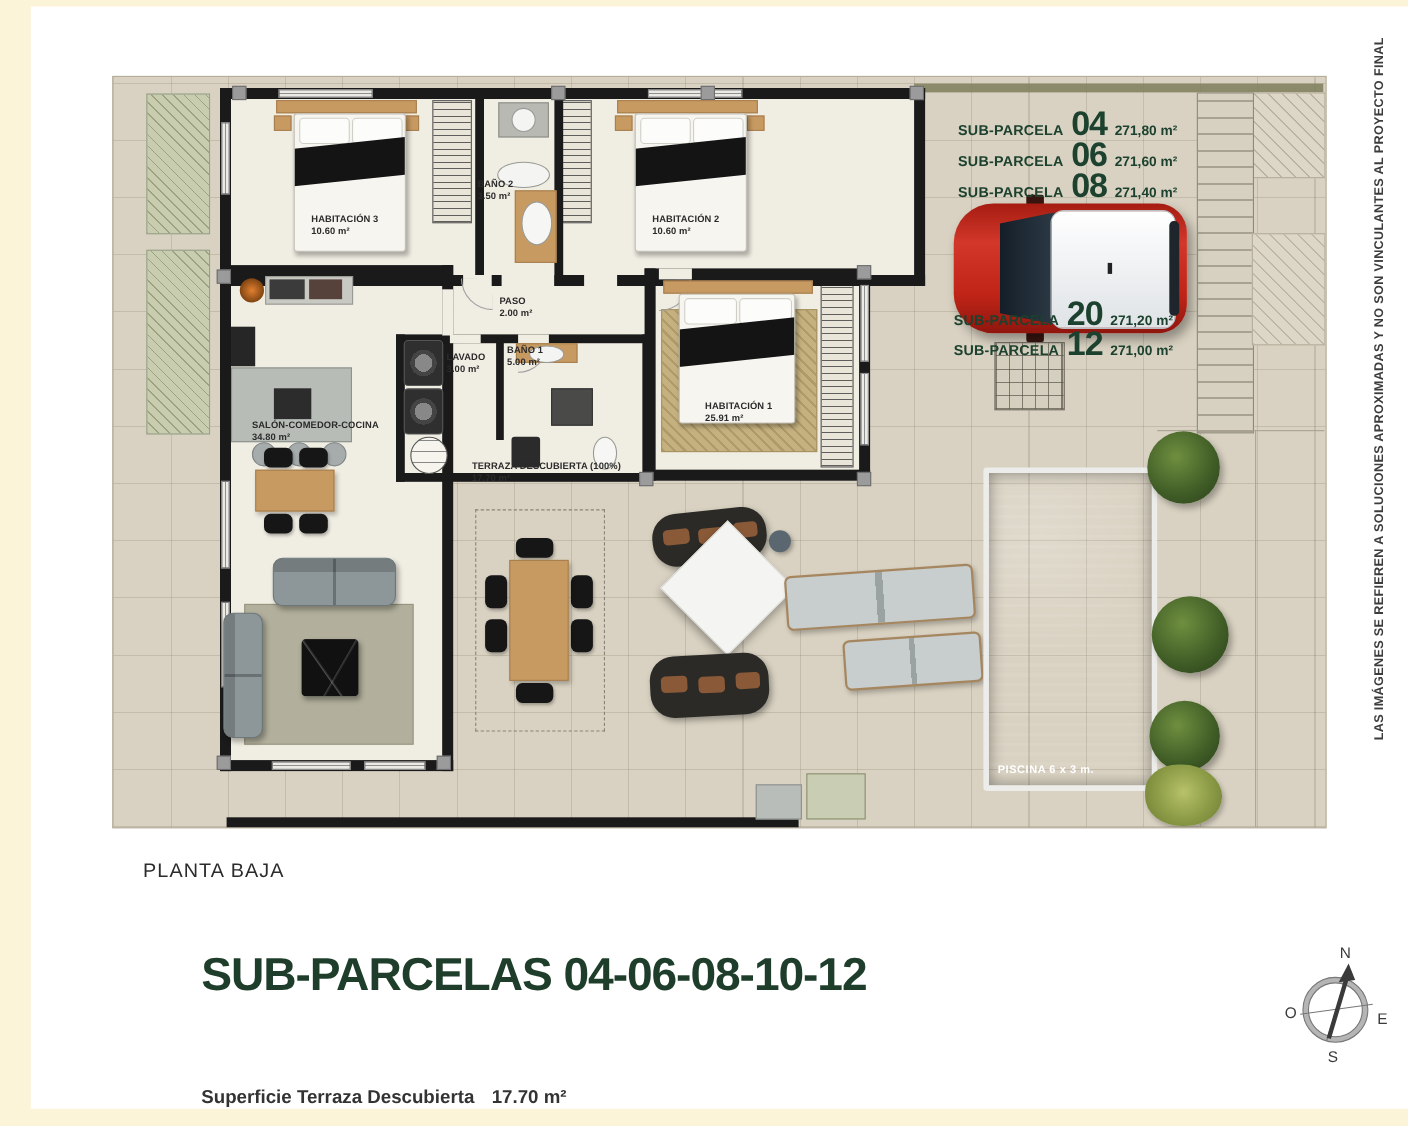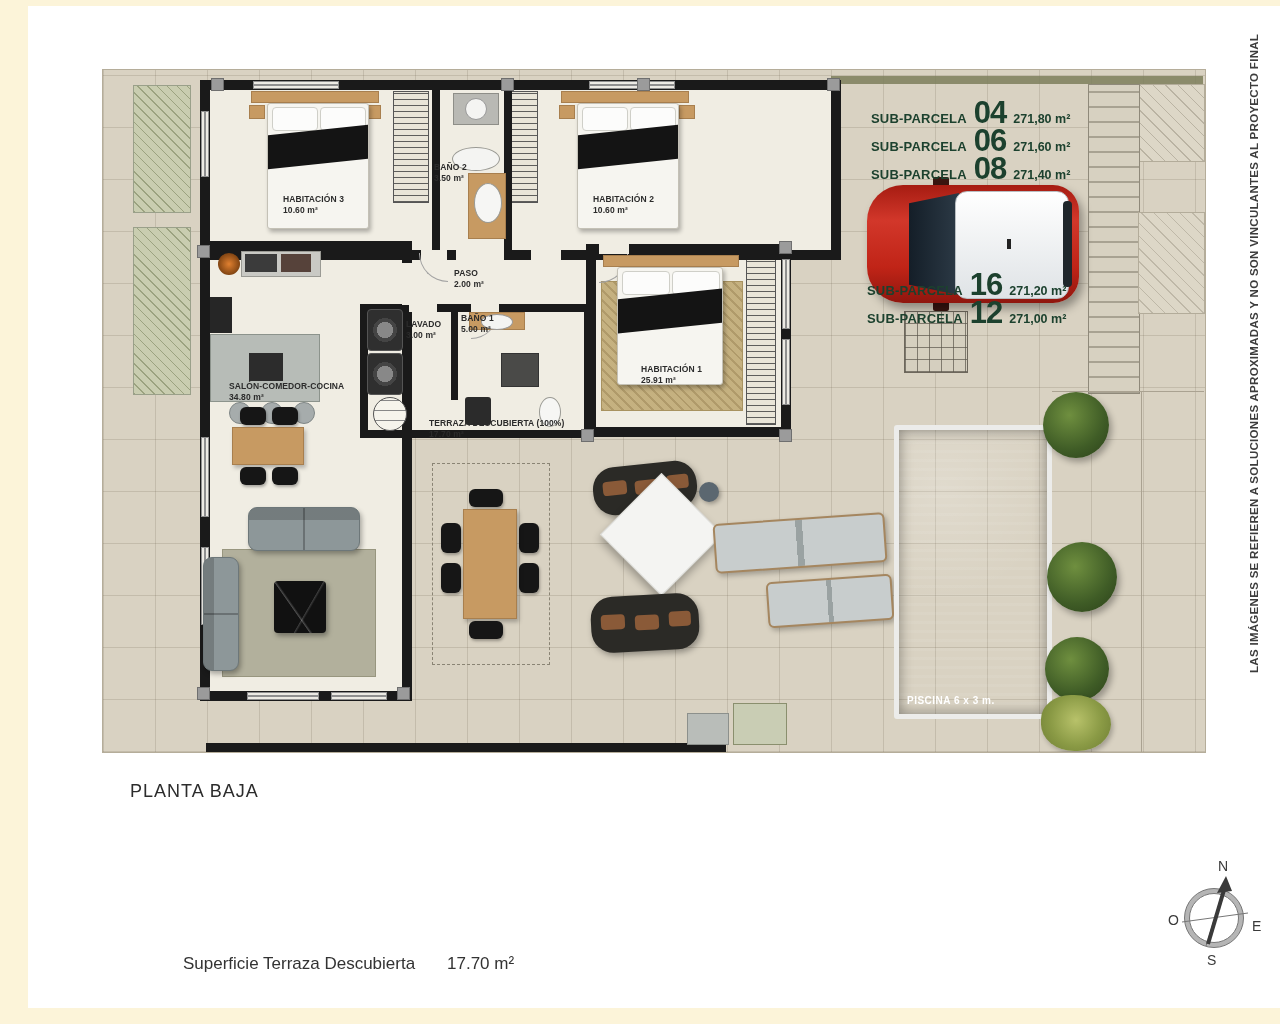--- a/index.html
+++ b/index.html
@@ -262,21 +262,21 @@
       </div>
       <div class="sp-row">
         <span class="sp-label">SUB-PARCELA</span>
         <span class="sp-num">08</span>
         <span class="sp-area">271,40 m²</span>
       </div>
     </div>
     <div class="abs" style="left:764px;top:197px;">
       <div class="sp-row">
         <span class="sp-label">SUB-PARCELA</span>
-        <span class="sp-num">16</span>
+        <span class="sp-num">20</span>
         <span class="sp-area">271,20 m²</span>
       </div>
       <div class="sp-row">
         <span class="sp-label">SUB-PARCELA</span>
         <span class="sp-num">12</span>
         <span class="sp-area">271,00 m²</span>
       </div>
     </div>
 
     <div class="rlabel" style="left:180px;top:124px;">
@@ -316,21 +316,22 @@
       <div>17.70 m²</div>
     </div>
   </div>
 
   <div id="floor-label">PLANTA BAJA</div>
 
   <div id="disclaimer">
     <span>LAS IMÁGENES SE REFIEREN A SOLUCIONES APROXIMADAS Y NO SON VINCULANTES AL PROYECTO FINAL</span>
   </div>
 
-  <div class="sum-row" style="top:954px;">
+  <div id="summary-title">SUB-PARCELAS 04-06-08-10-12</div>
+  <div class="sum-row" style="top:988px;font-weight:bold;">
     <span>Superficie Terraza Descubierta</span>
     <span class="val">17.70 m²</span>
   </div>
 
   <div id="compass">
     <svg width="124" height="118" viewBox="0 0 124 118">
       <circle cx="62" cy="62" r="27" fill="#ffffff" stroke="#b5b5b5" stroke-width="5"></circle>
       <circle cx="62" cy="62" r="29.5" fill="none" stroke="#777" stroke-width="1"></circle>
       <circle cx="62" cy="62" r="24.5" fill="none" stroke="#777" stroke-width="1"></circle>
       <line x1="30" y1="66" x2="96" y2="57" stroke="#777" stroke-width="1"></line>

